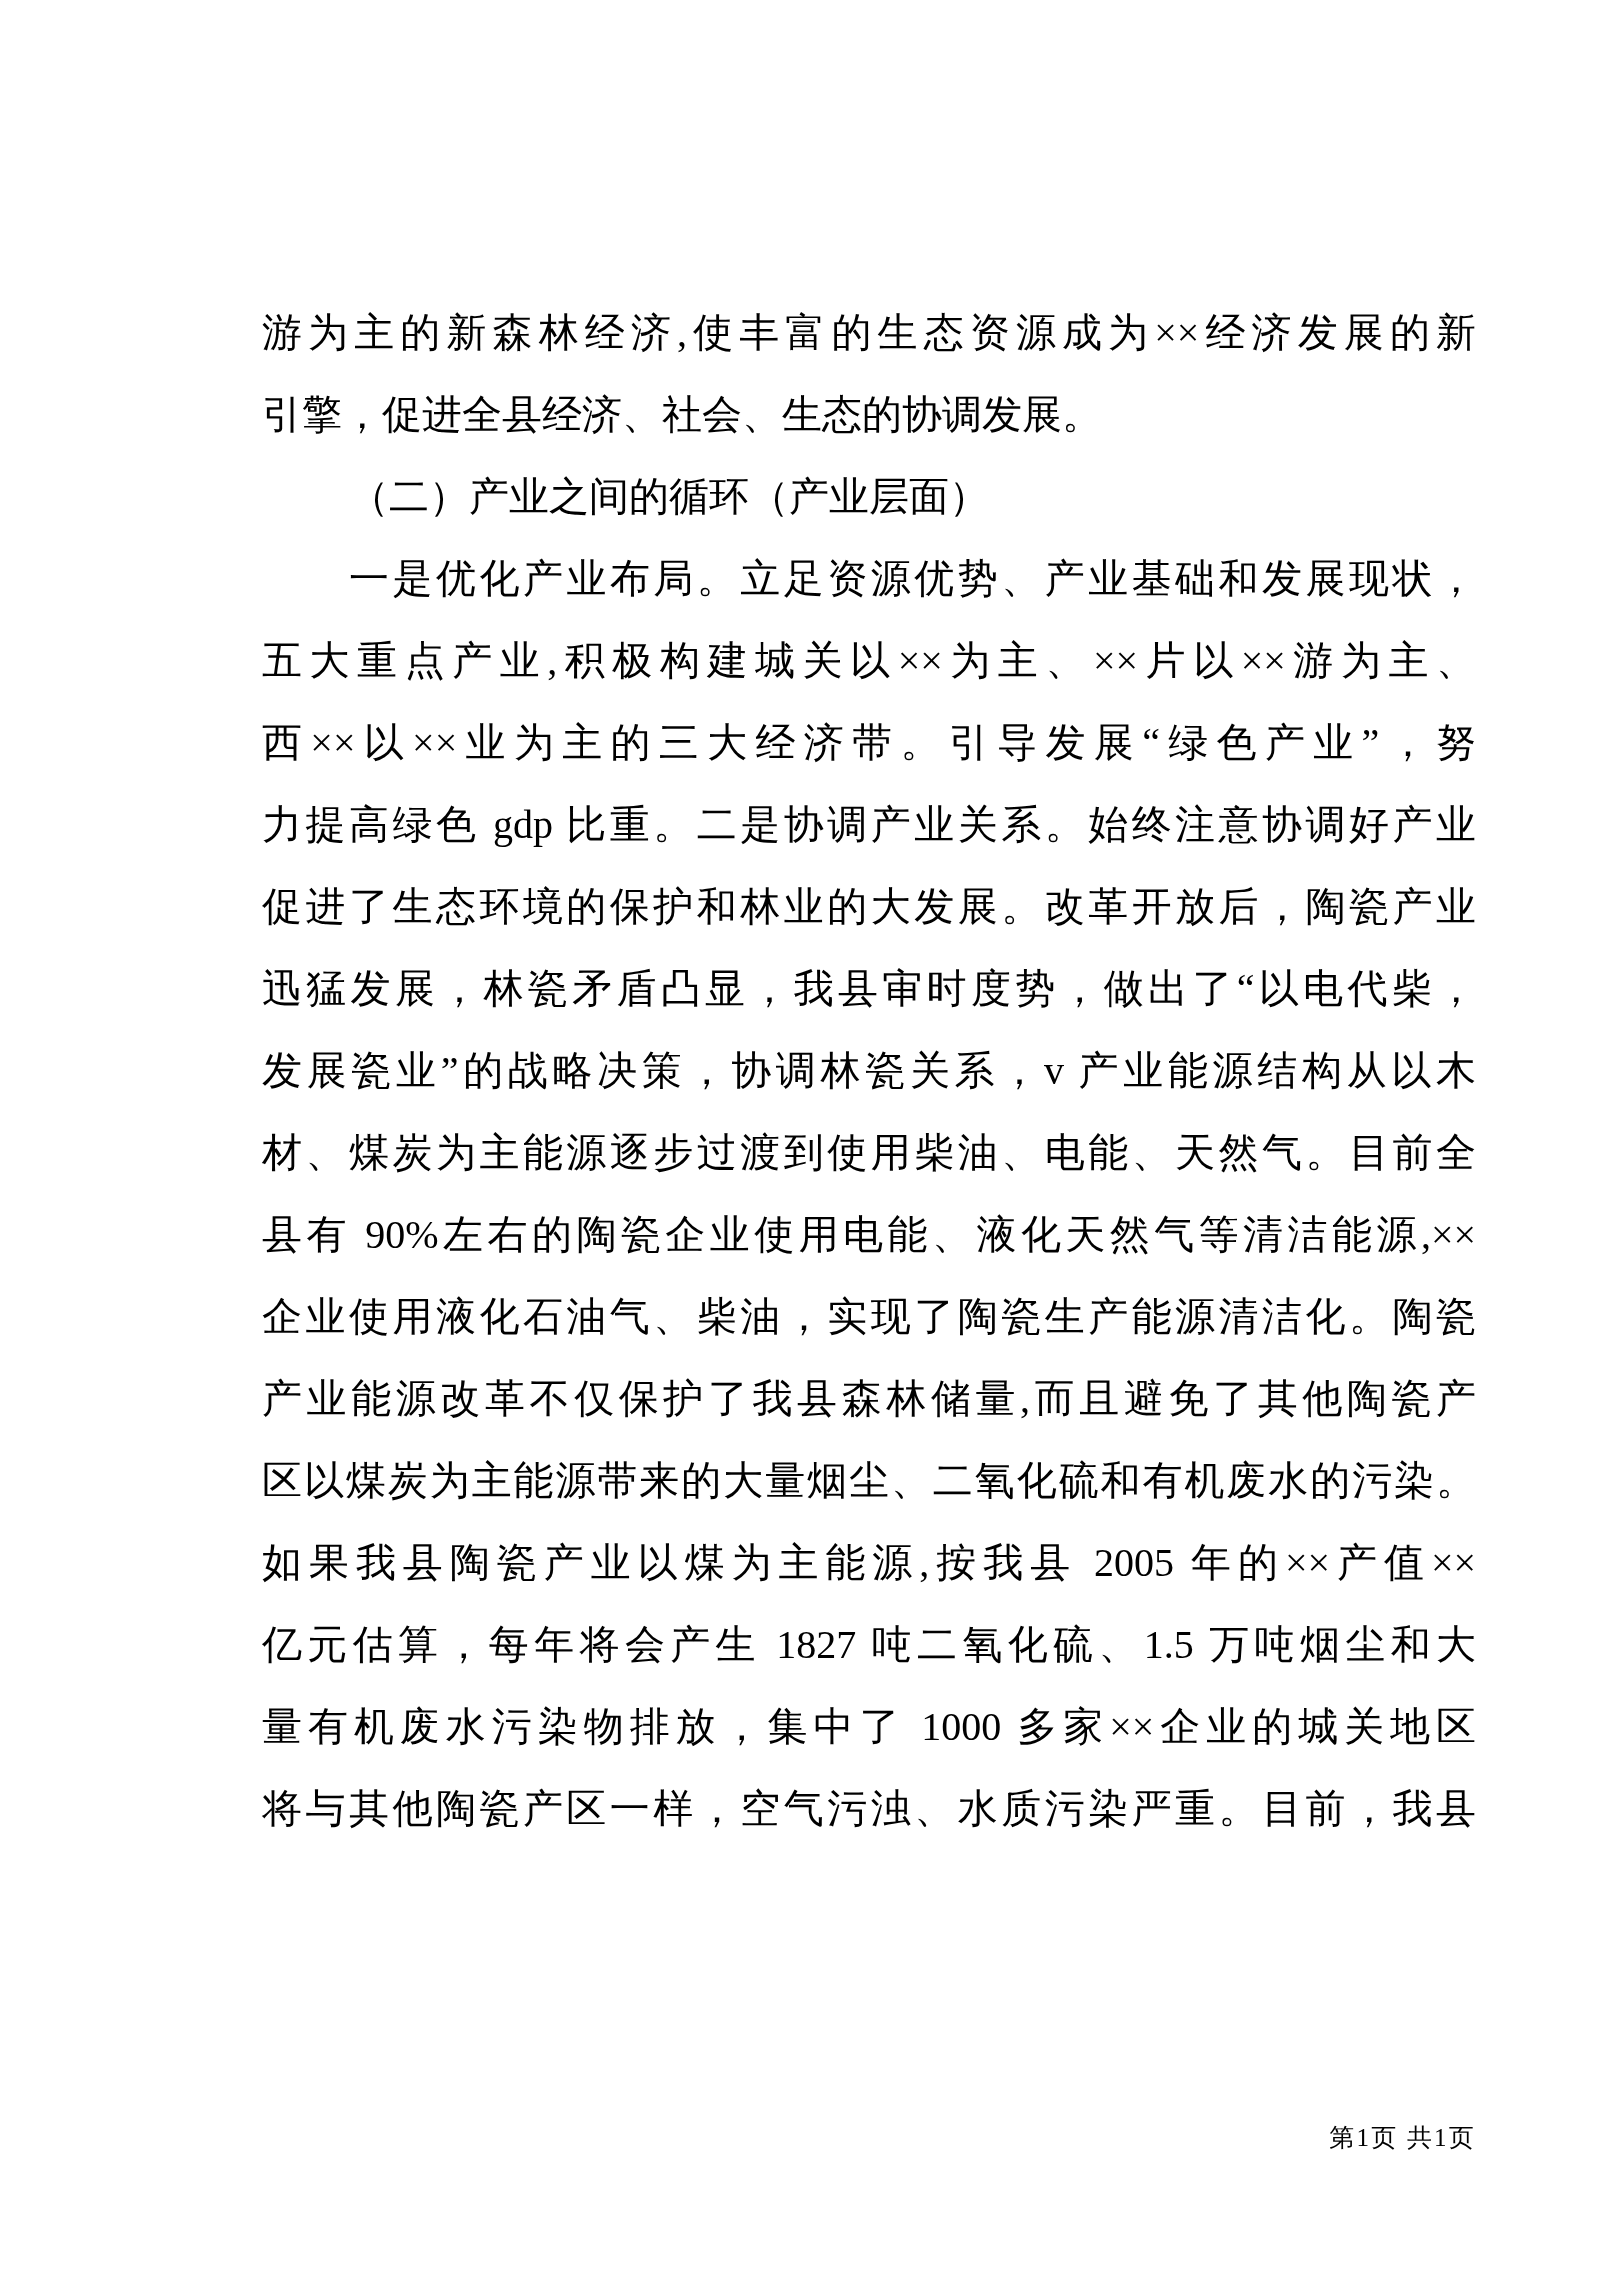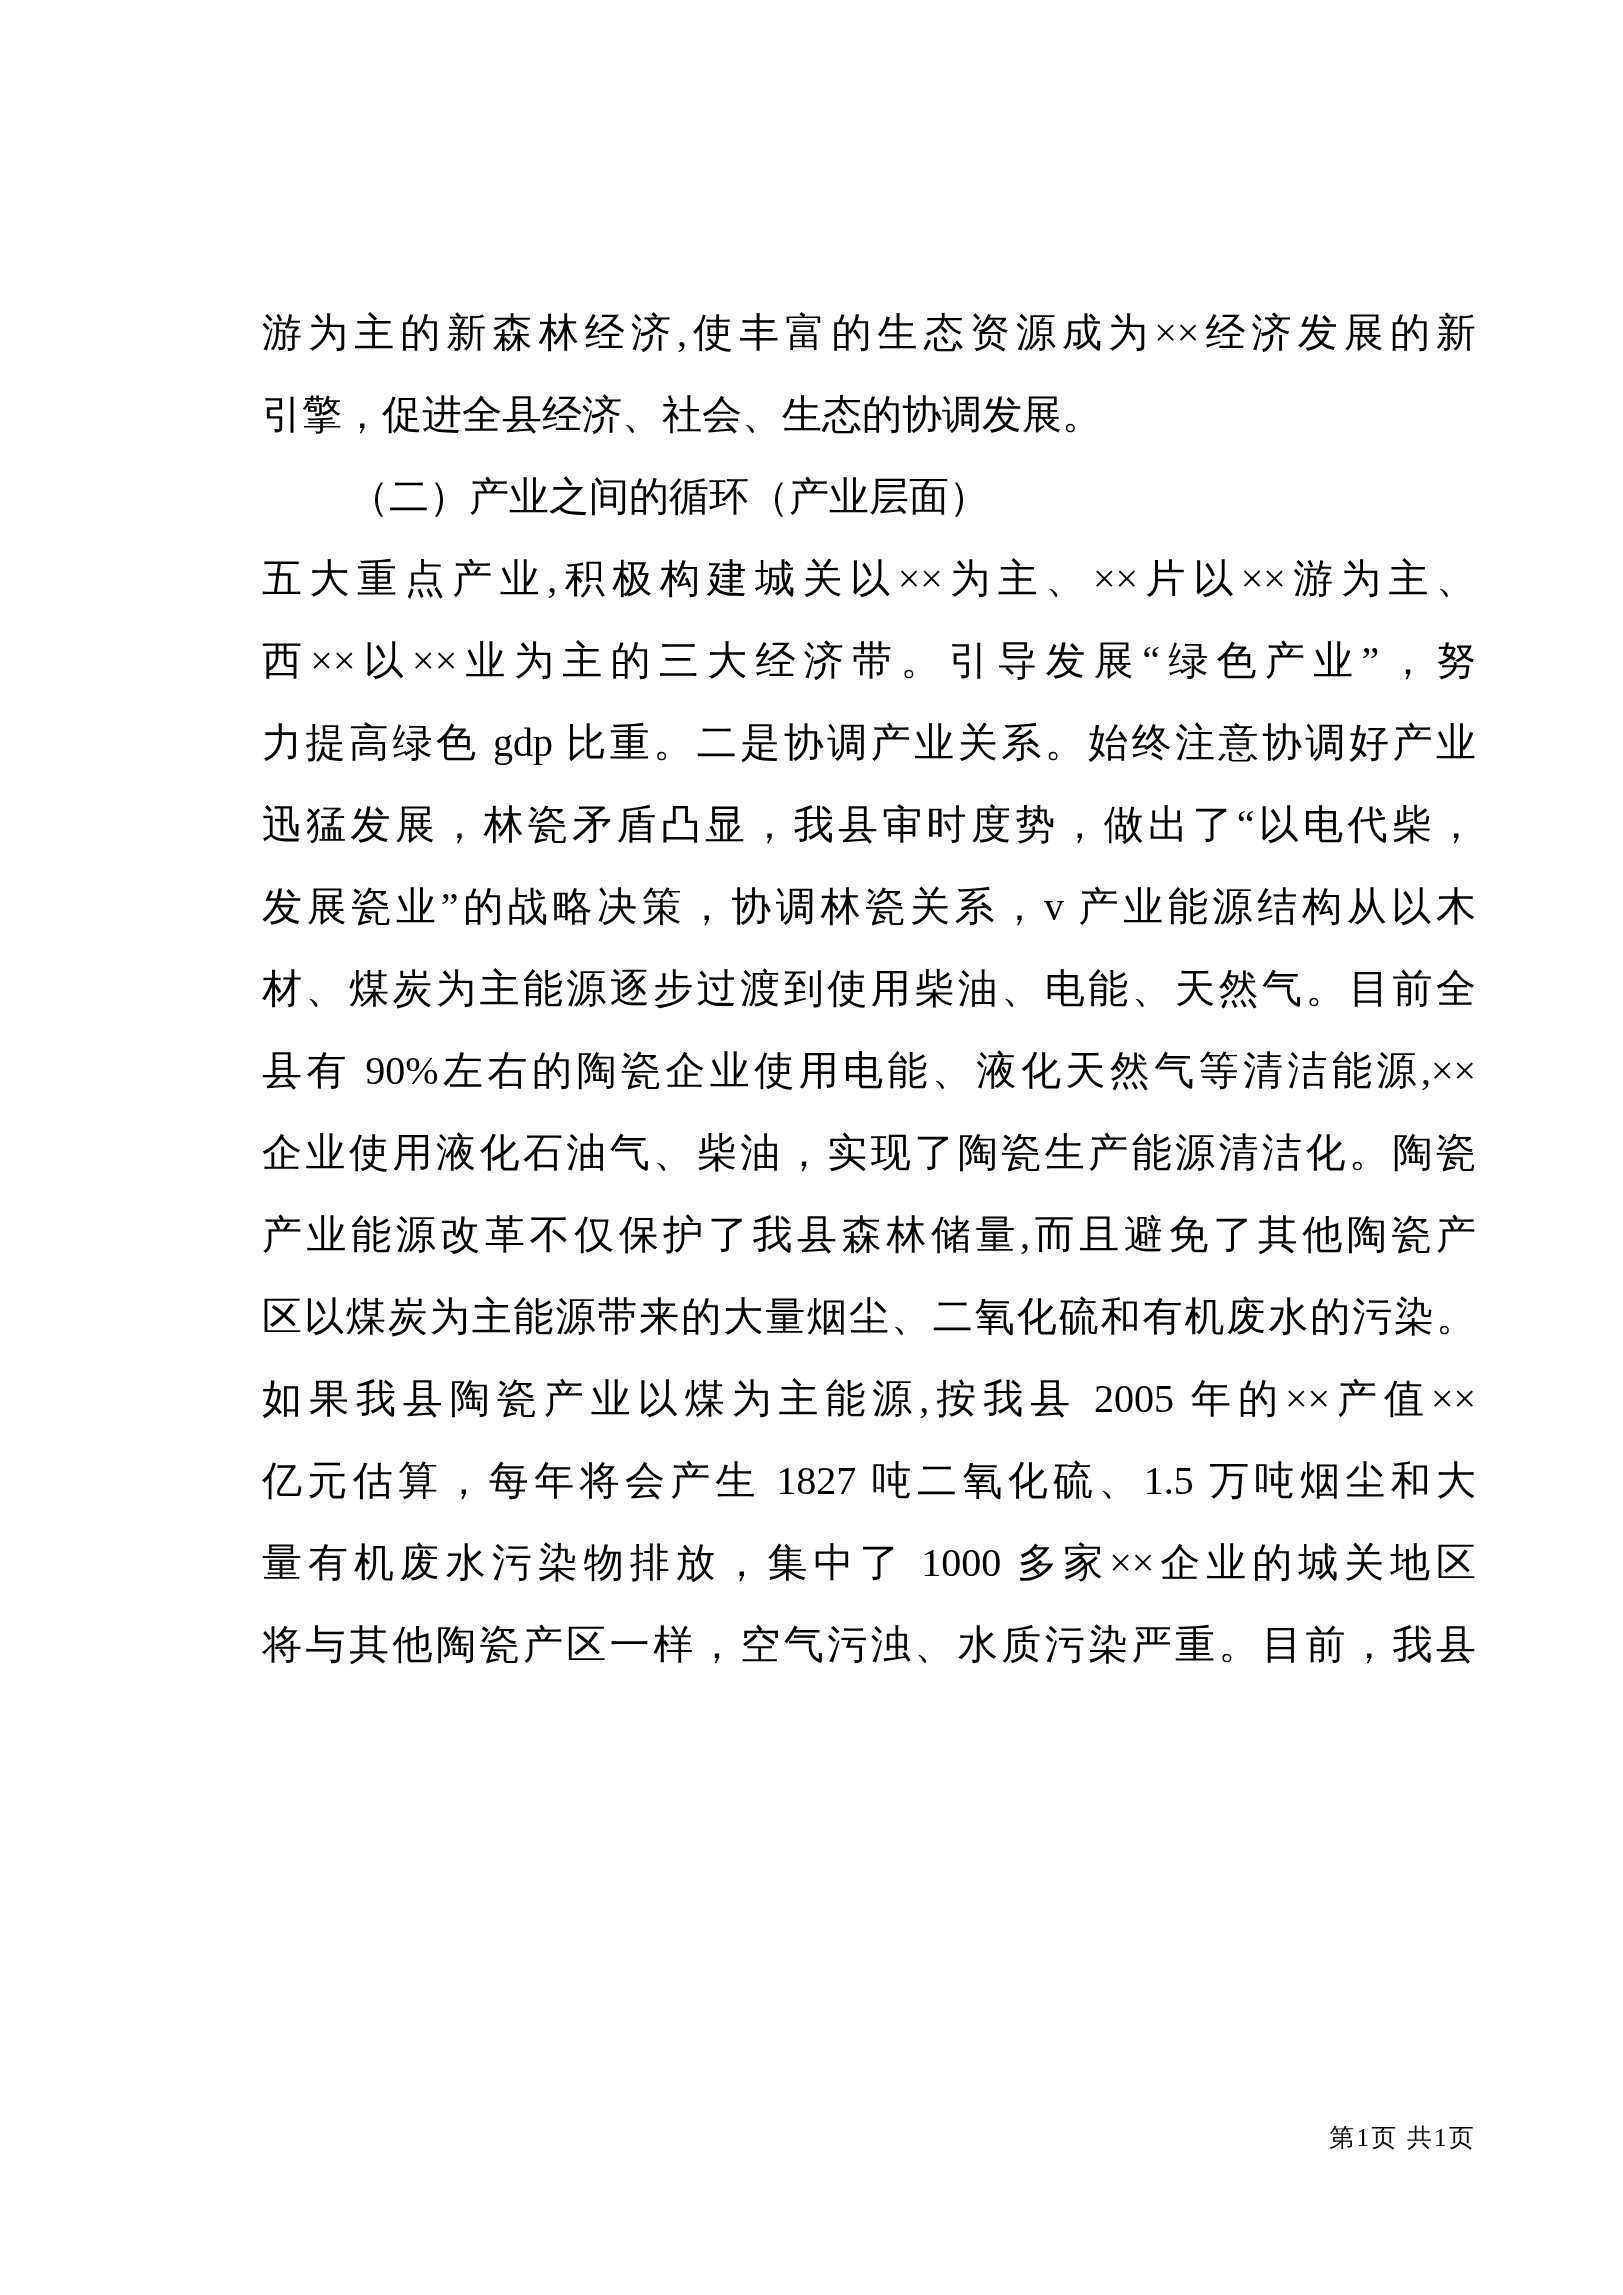--- a/index.html
+++ b/index.html
@@ -52,23 +52,25 @@
   }
 </style>
 </head>
 <body>
 
 <div class="page">
   <div class="body-text">
     <div class="line j">游为主的新森林经济,使丰富的生态资源成为××经济发展的新</div>
     <div class="line">引擎，促进全县经济、社会、生态的协调发展。</div>
     <div class="line ind">（二）产业之间的循环（产业层面）</div>
+    <div class="line ind j">一是优化产业布局。立足资源优势、产业基础和发展现状，</div>
     <div class="line j">五大重点产业,积极构建城关以××为主、××片以××游为主、</div>
     <div class="line j">西××以××业为主的三大经济带。引导发展“绿色产业”，努</div>
     <div class="line j">力提高绿色 gdp 比重。二是协调产业关系。始终注意协调好产业</div>
+    <div class="line j">促进了生态环境的保护和林业的大发展。改革开放后，陶瓷产业</div>
     <div class="line j">迅猛发展，林瓷矛盾凸显，我县审时度势，做出了“以电代柴，</div>
     <div class="line j">发展瓷业”的战略决策，协调林瓷关系，v 产业能源结构从以木</div>
     <div class="line j">材、煤炭为主能源逐步过渡到使用柴油、电能、天然气。目前全</div>
     <div class="line j">县有 90%左右的陶瓷企业使用电能、液化天然气等清洁能源,××</div>
     <div class="line j">企业使用液化石油气、柴油，实现了陶瓷生产能源清洁化。陶瓷</div>
     <div class="line j">产业能源改革不仅保护了我县森林储量,而且避免了其他陶瓷产</div>
     <div class="line j">区以煤炭为主能源带来的大量烟尘、二氧化硫和有机废水的污染。</div>
     <div class="line j">如果我县陶瓷产业以煤为主能源,按我县 2005 年的××产值××</div>
     <div class="line j">亿元估算，每年将会产生 1827 吨二氧化硫、1.5 万吨烟尘和大</div>
     <div class="line j">量有机废水污染物排放，集中了 1000 多家××企业的城关地区</div>

